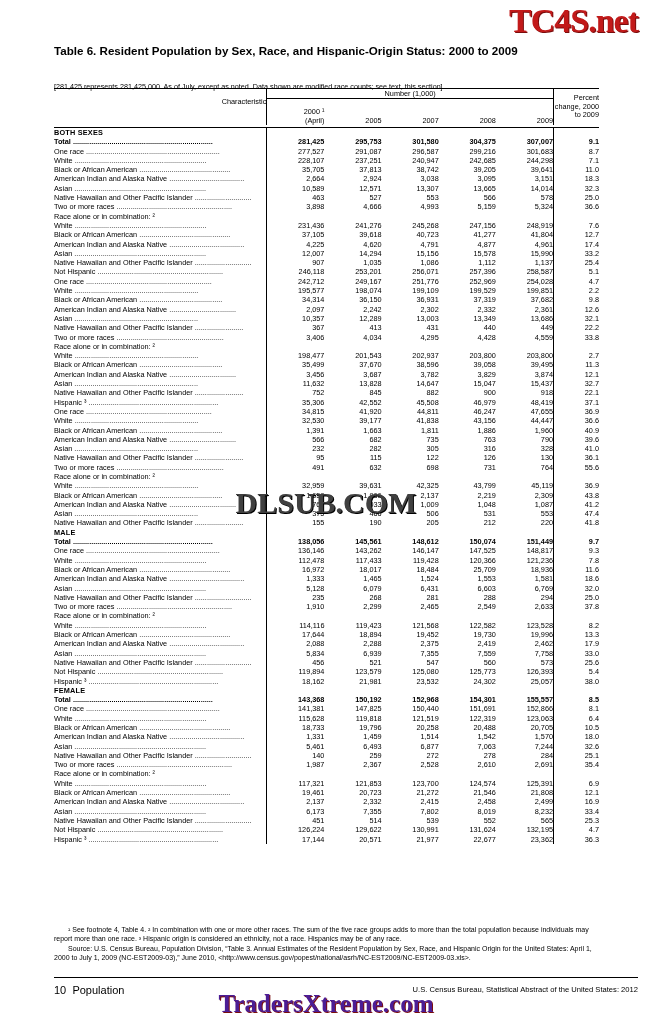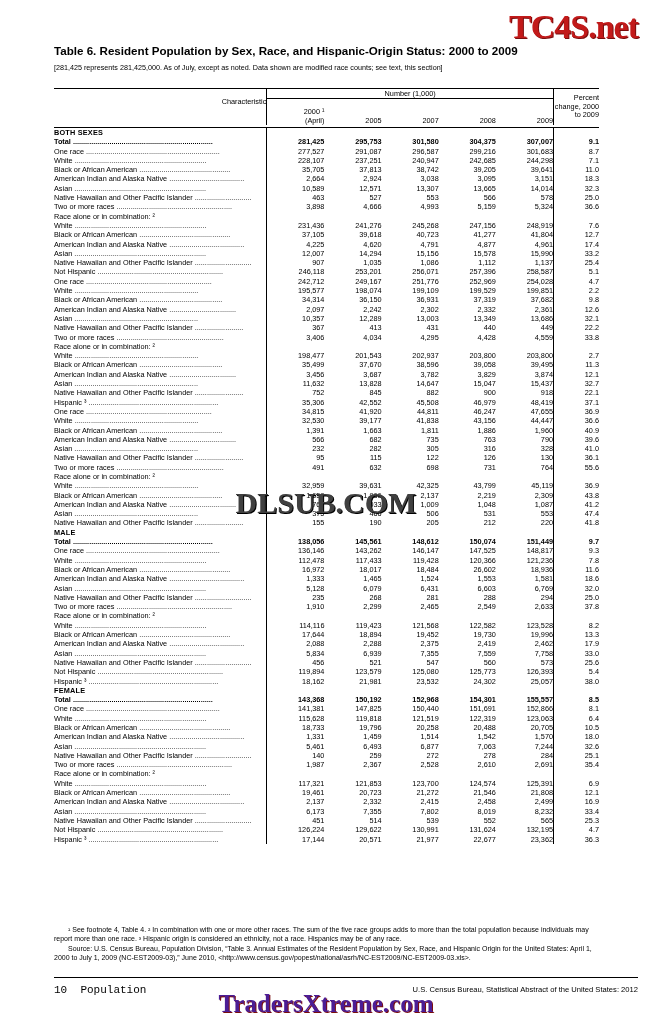--- a/index.html
+++ b/index.html
@@ -5,21 +5,21 @@
   html,body{margin:0;padding:0;}
   body{
     width:652px;height:1024px;background:#ffffff;
     font-family:"Liberation Serif", serif;
     color:#000;position:relative;overflow:hidden;
   }
   .page{position:relative;width:652px;height:1024px;}
 
   
   .wm-top{
-    position:absolute;top:8px;right:14px;
+    position:absolute;top:2px;right:14px;
     font-family:"Liberation Serif", serif;
     font-size:34px;font-weight:bold;color:#c21a1a;
     letter-spacing:-1px;
     text-shadow:1px 1px 0 #7a0d0d;
     z-index:5;
   }
   .wm-mid{
     position:absolute;top:486px;left:50%;transform:translateX(-50%);
     font-family:"Liberation Serif", serif;
     font-size:30px;font-weight:bold;color:#404040;
@@ -36,21 +36,21 @@
     text-shadow:1px 1px 0 #7a0d0d;
   }
 
   
   .title{
     position:absolute;left:54px;top:44px;width:545px;
     font-family:"Liberation Sans", sans-serif;
     font-size:11.6px;font-weight:bold;line-height:13.5px;
   }
   .subnote{
-    position:absolute;left:54px;top:63px;width:560px;
+    position:absolute;left:54px;top:82px;width:560px;
     font-family:"Liberation Sans", sans-serif;
     font-size:7.2px;line-height:9px;
   }
 
   
   table.main{
     position:absolute;left:54px;top:88px;
     width:545px;border-collapse:collapse;
     font-family:"Liberation Sans", sans-serif;
     font-size:7.3px;
@@ -86,21 +86,21 @@
     position:absolute;left:54px;top:925px;width:548px;
     font-family:"Liberation Sans", sans-serif;
     font-size:7px;line-height:9.3px;
   }
   .footnotes p{margin:0;}
   .fn-indent{text-indent:14px;}
 
   
   .pgnum{
     position:absolute;left:54px;bottom:28px;
-    font-family:Liberation Mono, monospace;
+    font-family:Liberation Sans, sans-serif;
     font-size:11px;
   }
   .pgsrc{
     position:absolute;right:14px;bottom:30px;
     font-family:"Liberation Sans", sans-serif;
     font-size:7.6px;
   }
   .hr-bottom{
     position:absolute;left:54px;right:14px;bottom:46px;
     border-top:0.8px solid #000;height:0;
@@ -559,21 +559,21 @@
           <td class="colnum">119,428</td>
           <td class="colnum">120,366</td>
           <td class="colnum">121,236</td>
           <td class="colpct vline">7.8</td>
         </tr>
         <tr class="data">
           <td class="lbl i1">Black or African American .............................................</td>
           <td class="colnum vline">16,972</td>
           <td class="colnum">18,017</td>
           <td class="colnum">18,484</td>
-          <td class="colnum">26,602</td>
+          <td class="colnum">25,709</td>
           <td class="colnum">18,936</td>
           <td class="colpct vline">11.6</td>
         </tr>
         <tr class="data">
           <td class="lbl i1">American Indian and Alaska Native .....................................</td>
           <td class="colnum vline">1,333</td>
           <td class="colnum">1,465</td>
           <td class="colnum">1,524</td>
           <td class="colnum">1,553</td>
           <td class="colnum">1,581</td>

